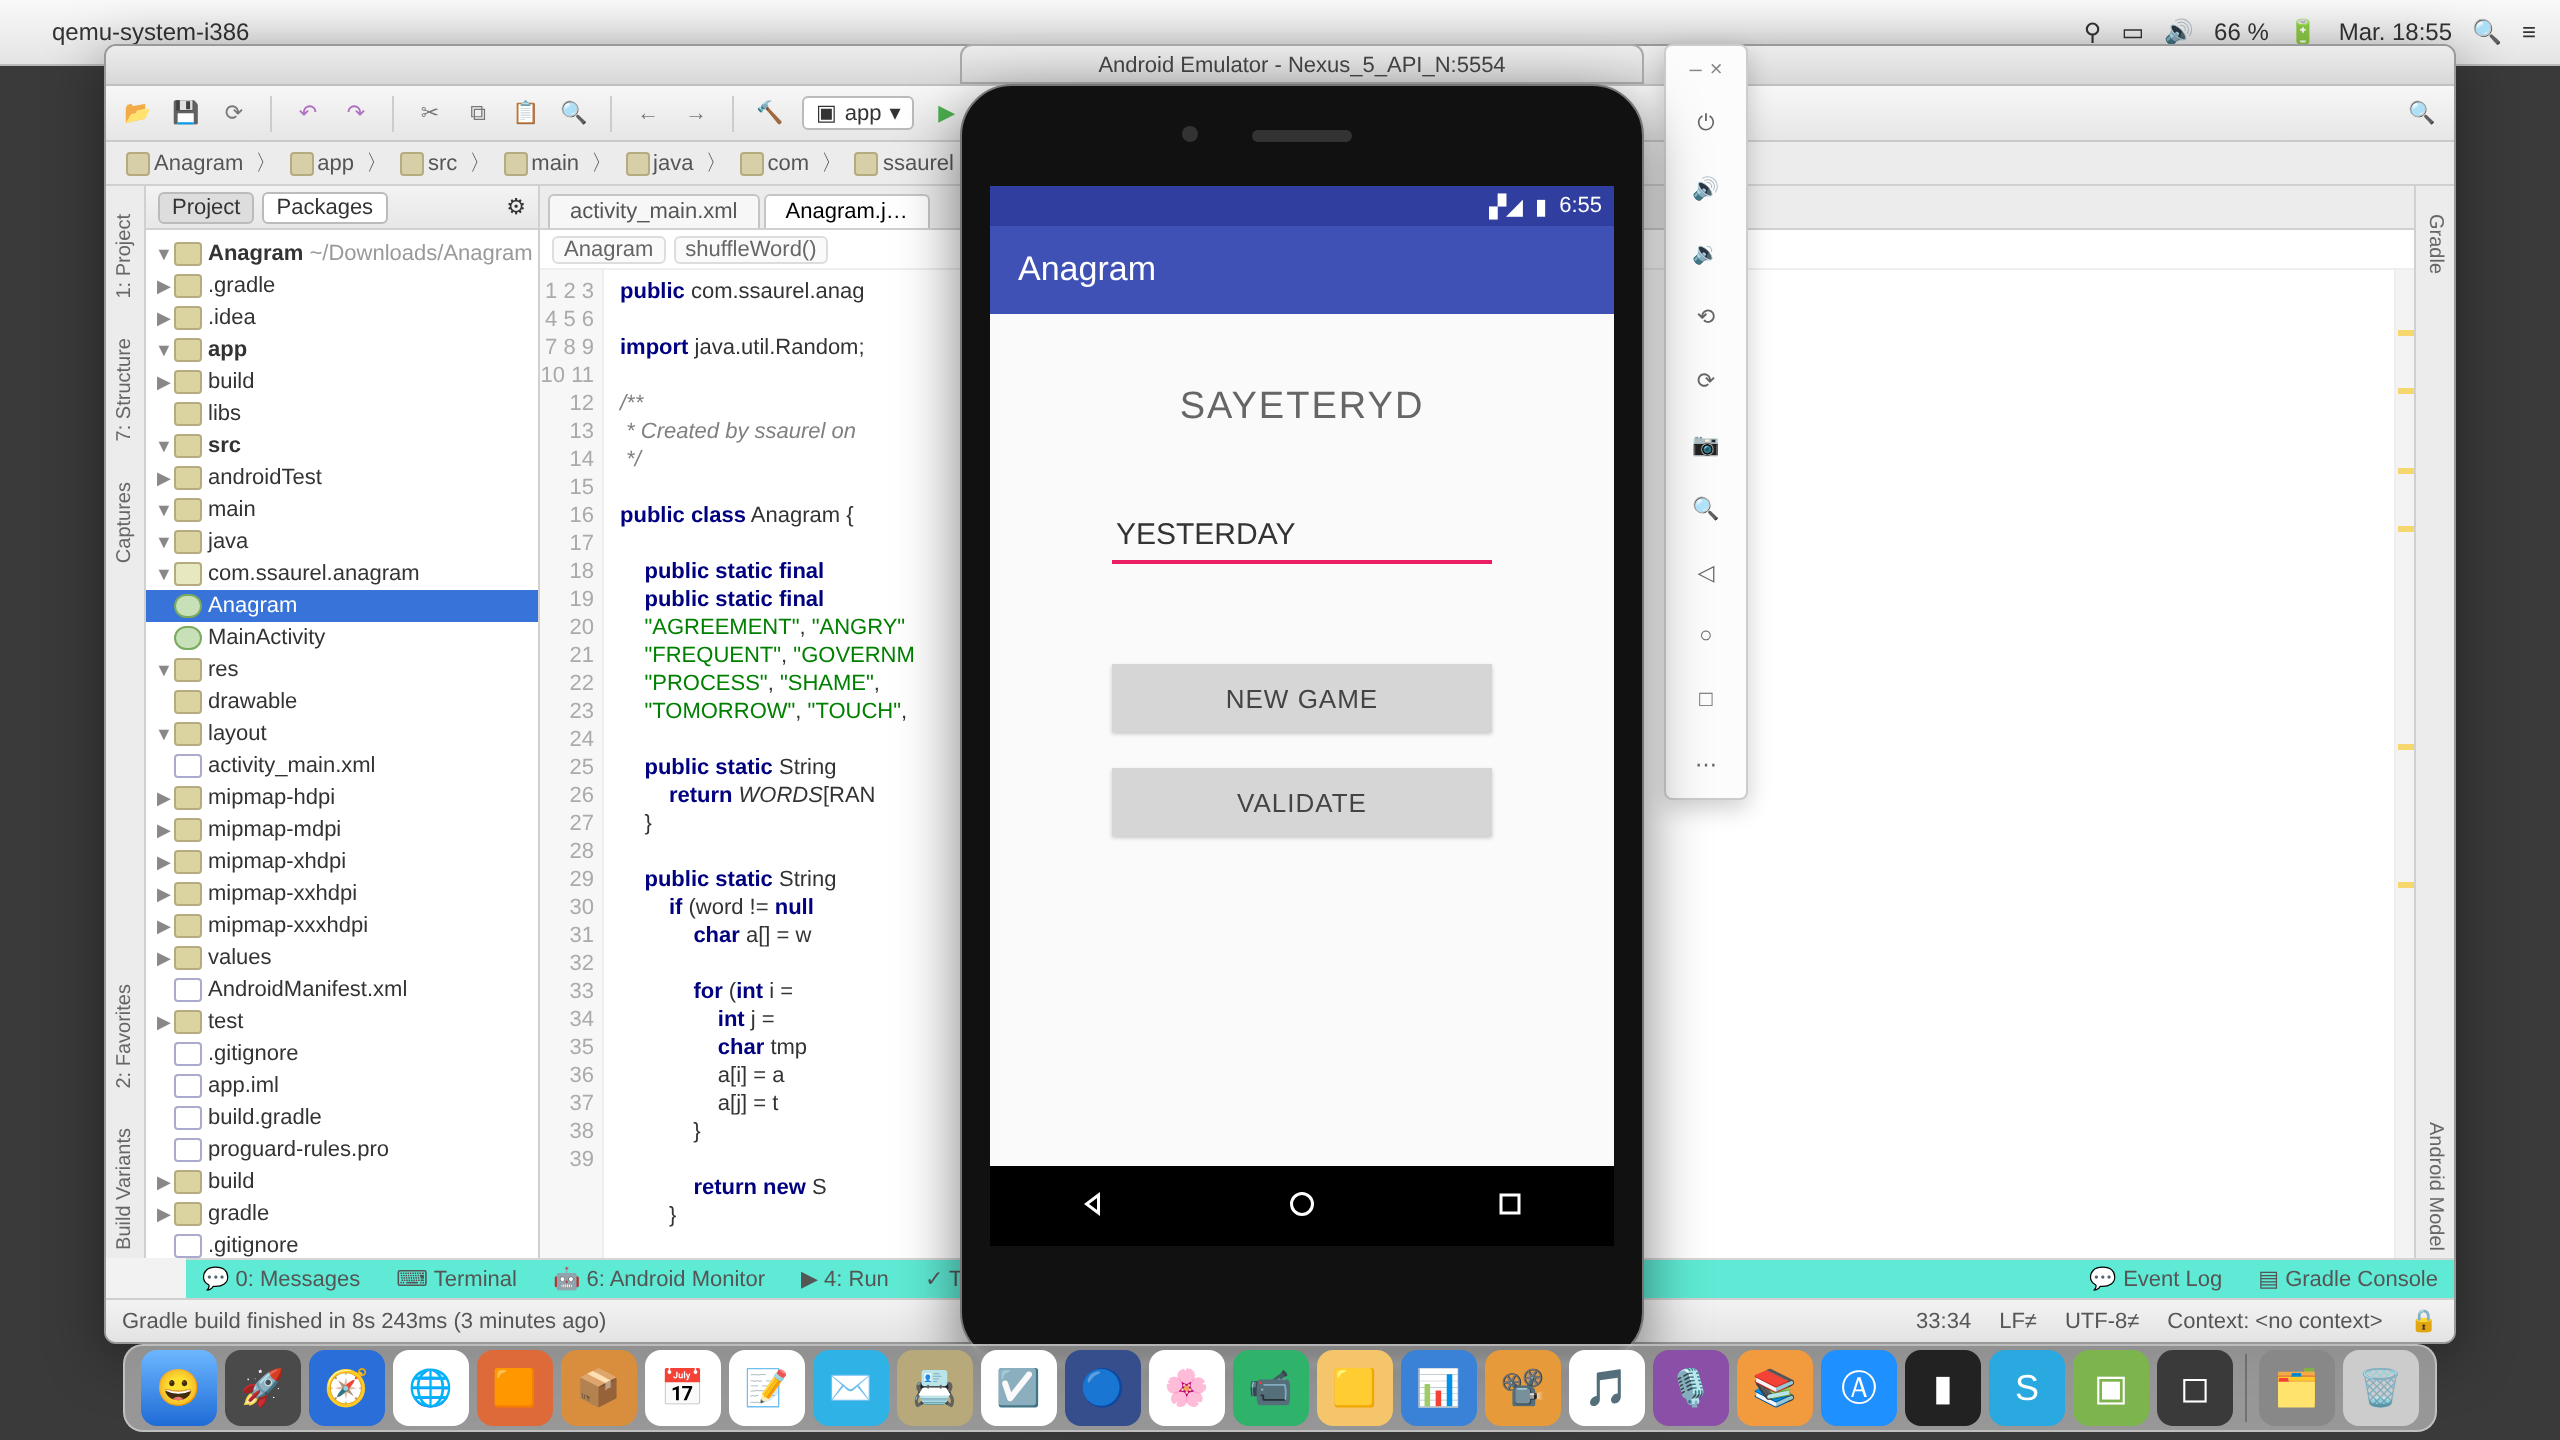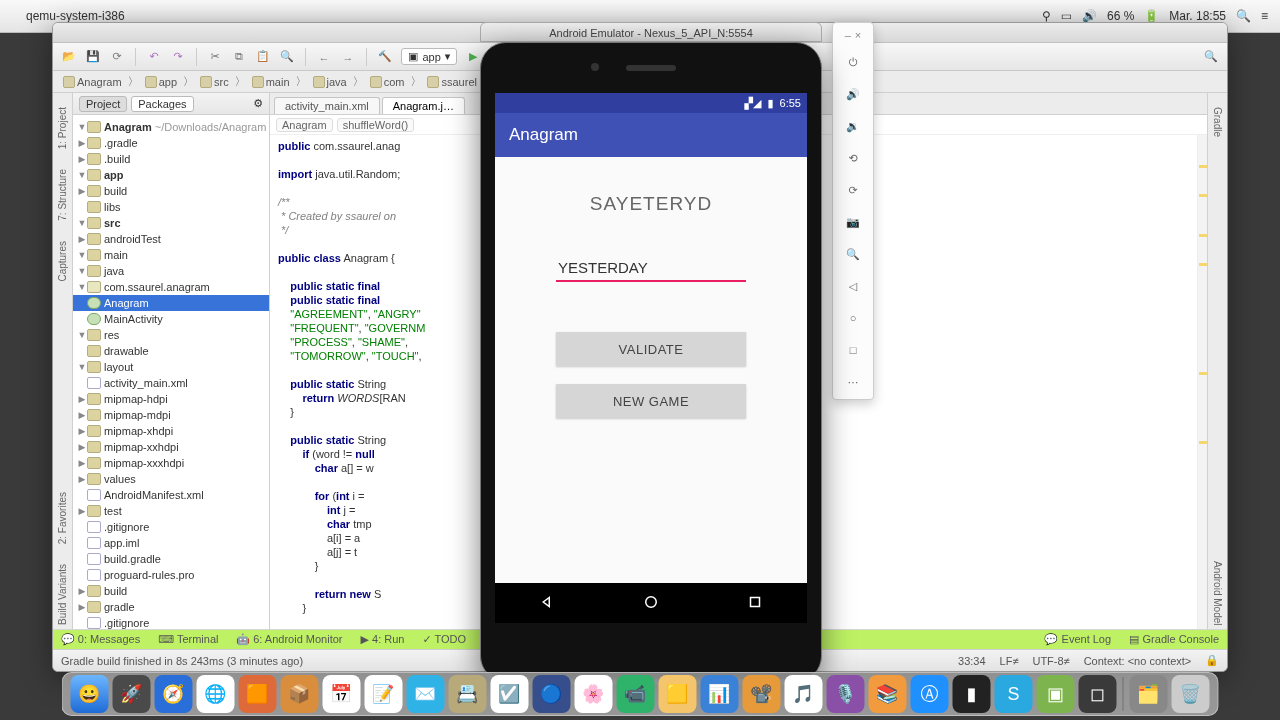--- a/index.html
+++ b/index.html
@@ -50,21 +50,21 @@
 .crumb-editor span { border:1px solid #ddd; border-radius:3px; padding:0 5px; background:#fafafa;}
 .code { flex:1; display:flex; font-family:Menlo,Consolas,monospace; font-size:11px; line-height:14px; overflow:hidden; }
 .lines { width:32px; text-align:right; color:#aaa; background:#f7f7f7; border-right:1px solid #eee; padding:4px 4px 0 0;}
 .src { flex:1; padding:4px 0 0 8px; color:#333; white-space:pre; overflow:hidden;}
 .kw{color:#000080;font-weight:bold}.str{color:#008000}.cmt{color:#808080;font-style:italic}
 .marker-strip{ width:10px; background:#f3f3f3; border-left:1px solid #eee; position:relative;}
 .marker-strip .m{position:absolute; left:1px; width:8px; height:3px; background:#f5d76e;}
 
 .status-bar { height:22px; background:linear-gradient(#f3f3f3,#e3e3e3); border-top:1px solid #cfcfcf; display:flex; align-items:center; font-size:11px; color:#555; padding:0 8px; justify-content:space-between;gap:36px;}
 .status-bar .left, .status-bar .right { display:flex; gap:14px; align-items:center;}
-.tool-row { height:20px; background:#bef264; border-top:1px solid #d5d5d5; display:flex; align-items:center; font-size:11px; color:#555; padding:0 8px; gap:18px;}
+.tool-row { height:20px; background:#5eead4; border-top:1px solid #d5d5d5; display:flex; align-items:center; font-size:11px; color:#555; padding:0 8px; gap:18px;margin-left:40px;}
 .tool-row .spacer{flex:1}
 
 
 .emulator-wrap { position:absolute; left:480px; top:22px; display:flex; align-items:flex-start; }
 .emu-title { position:absolute; top:0; left:0; right:0; height:20px; background:linear-gradient(#ececec,#d8d8d8); border:1px solid #aaa; border-radius:6px 6px 0 0; text-align:center; font-size:11px; color:#444; line-height:20px; }
 .phone { margin-top:20px; width:342px; height:640px; background:#111; border:1px solid #777; border-radius:26px; padding:50px 14px 58px; position:relative; box-shadow:0 10px 30px rgba(0,0,0,.5);}
 .phone .speaker{position:absolute;top:22px;left:50%;transform:translateX(-50%);width:50px;height:6px;background:#333;border-radius:3px;}
 .phone .cam{position:absolute;top:20px;left:110px;width:8px;height:8px;background:#333;border-radius:50%}
 .screen{width:100%;height:100%;background:#fafafa;display:flex;flex-direction:column;overflow:hidden}
 .android-status{height:20px;background:#303f9f;color:#fff;display:flex;justify-content:flex-end;align-items:center;padding:0 6px;font-size:11px;gap:6px}
@@ -193,21 +193,21 @@
       <div class="tree">
         <div class="node pad0"><span class="arrow">▼</span><span class="ico folder"></span><b>Anagram</b>&nbsp;<span style="color:#999">~/Downloads/Anagram</span></div>
         <div class="node pad1">
             <span class="arrow">▶</span>
             <span class="ico folder"></span>
             <span>.gradle</span>
           </div>
         <div class="node pad1">
             <span class="arrow">▶</span>
             <span class="ico folder"></span>
-            <span>.build</span>
+            <span>.idea</span>
           </div>
         <div class="node pad1">
             <span class="arrow">▼</span>
             <span class="ico folder"></span>
             <b>app</b>
           </div>
         <div class="node pad2">
             <span class="arrow">▶</span>
             <span class="ico folder"></span>
             <span>build</span>
@@ -354,20 +354,59 @@
     <div class="editor-area">
       <div class="editor-tabs">
         <div class="etab">activity_main.xml</div>
         <div class="etab front">Anagram.j…</div>
       </div>
       <div class="crumb-editor">
         <span>Anagram</span>
         <span>shuffleWord()</span>
       </div>
       <div class="code">
+        <div class="lines">1
+2
+3
+4
+5
+6
+7
+8
+9
+10
+11
+12
+13
+14
+15
+16
+17
+18
+19
+20
+21
+22
+23
+24
+25
+26
+27
+28
+29
+30
+31
+32
+33
+34
+35
+36
+37
+38
+39</div>
         <div class="src"><span class="kw">public</span> com.ssaurel.anag
 
 <span class="kw">import</span> java.util.Random;
 
 <span class="cmt">/**
  * Created by ssaurel on
  */</span>
 
 <span class="kw">public class</span> Anagram {
 
@@ -452,22 +491,22 @@
           <span>▞◢</span>
           <span>▮</span>
           <span>6:55</span>
         </div>
         <div class="app-bar">
           <span>Anagram</span>
         </div>
         <div class="app-body">
           <div class="scramble">SAYETERYD</div>
           <input class="field" value="YESTERDAY" style="">
+          <button class="btn">NEW GAME</button>
           <button class="btn">VALIDATE</button>
-          <button class="btn">NEW GAME</button>
         </div>
         <div class="navbar">
           <span><svg viewBox="0 0 24 24">
                 <path d="M15 6l-8 6 8 6z"></path>
               </svg></span>
           <span><svg viewBox="0 0 24 24">
                 <circle cx="12" cy="12" r="7"></circle>
               </svg></span>
           <span><svg viewBox="0 0 24 24">
                 <rect x="6" y="6" width="12" height="12"></rect>

